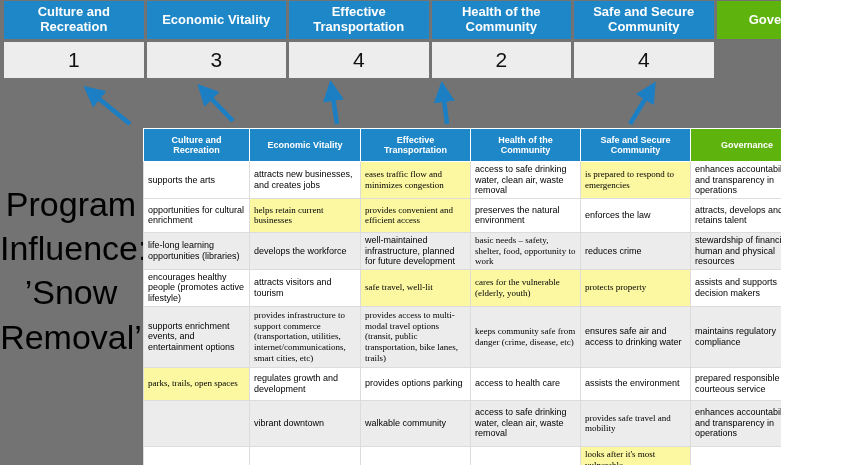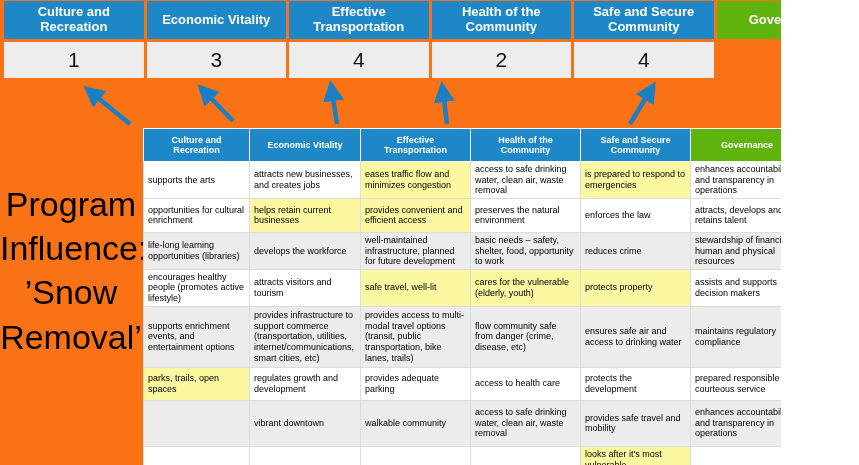--- a/index.html
+++ b/index.html
@@ -1,16 +1,16 @@
 <!DOCTYPE html>
 <html><head>
 <meta charset="utf-8">
 <style>
   html,body{margin:0;padding:0;background:#fff;}
-  .slide{position:relative;width:781px;height:465px;background:#f97316;overflow:hidden;
+  .slide{position:relative;width:781px;height:465px;background:#737373;overflow:hidden;
          font-family:"Liberation Sans",sans-serif;-webkit-font-smoothing:antialiased;}
 
   
   .banner,.scores{position:absolute;left:4px;width:852px;display:grid;
                   grid-template-columns:repeat(6,1fr);gap:3px;}
   .banner{top:1px;}
   .banner-cell{height:38px;display:flex;align-items:center;justify-content:center;
                text-align:center;color:#fff;font-weight:bold;font-size:13px;line-height:1.15;
                background:#1E87C7;padding:0 6px;box-sizing:border-box;}
   .banner-cell.gov{background:#5EB30D;}
@@ -29,21 +29,21 @@
   .m-table{position:absolute;left:143px;top:128px;width:660px;border-collapse:collapse;
            table-layout:fixed;}
   .m-table th{background:#1E87C7;color:#fff;font-size:9px;font-weight:bold;height:27px;
               text-align:center;vertical-align:middle;padding:1px 3px;
               border:1px solid #fff;line-height:1.15;}
   .m-table th.gov{background:#5EB30D;}
   .m-table td{font-size:9px;line-height:1.18;color:#000;padding:2px 4px;
               vertical-align:middle;border:1px solid #DCDCDC;background:#fff;
               overflow:hidden;word-wrap:break-word;}
   .m-table tr.band td{background:#ECECEC;}
-  .m-table td.hl{background:#FBF8A1;}
+  .m-table td.hl{background:#FBF8A1;font-family:Liberation Serif, serif;}
   .m-table tr:nth-child(1){height:33px;}
   .m-table tr:nth-child(2){height:34px;}
   .m-table tr:nth-child(3){height:37px;padding-left:48px;}
   .m-table tr:nth-child(4){height:32px;margin-left:28px;}
   .m-table tr:nth-child(5){height:61px;}
   .m-table tr:nth-child(6){height:33px;margin-top:32px;}
   .m-table tr:nth-child(7){height:46px;}
   .m-table tr:nth-child(8){height:27px;}
 </style>
 </head>
@@ -132,30 +132,30 @@
           <td>attracts visitors and tourism</td>
           <td class="hl">safe travel, well-lit</td>
           <td class="hl">cares for the vulnerable (elderly, youth)</td>
           <td class="hl">protects property</td>
           <td>assists and supports decision makers</td>
         </tr>
         <tr class="band">
           <td>supports enrichment events, and entertainment options</td>
           <td class="hl">provides infrastructure to support commerce (transportation, utilities, internet/communications, smart cities, etc)</td>
           <td class="hl">provides access to multi-modal travel options (transit, public transportation, bike lanes, trails)</td>
-          <td class="hl">flow community safe from danger (crime, disease, etc)</td>
+          <td class="hl">keeps community safe from danger (crime, disease, etc)</td>
           <td>ensures safe air and access to drinking water</td>
           <td>maintains regulatory compliance</td>
         </tr>
         <tr>
           <td class="hl">parks, trails, open spaces</td>
           <td>regulates growth and development</td>
-          <td>provides adequate parking</td>
+          <td>provides options parking</td>
           <td>access to health care</td>
-          <td>protects the development</td>
+          <td>assists the environment</td>
           <td>prepared responsible and courteous service</td>
         </tr>
         <tr class="band">
           <td></td>
           <td>vibrant downtown</td>
           <td>walkable community</td>
           <td>access to safe drinking water, clean air, waste removal</td>
           <td class="hl">provides safe travel and mobility</td>
           <td>enhances accountability and transparency in operations</td>
         </tr>

